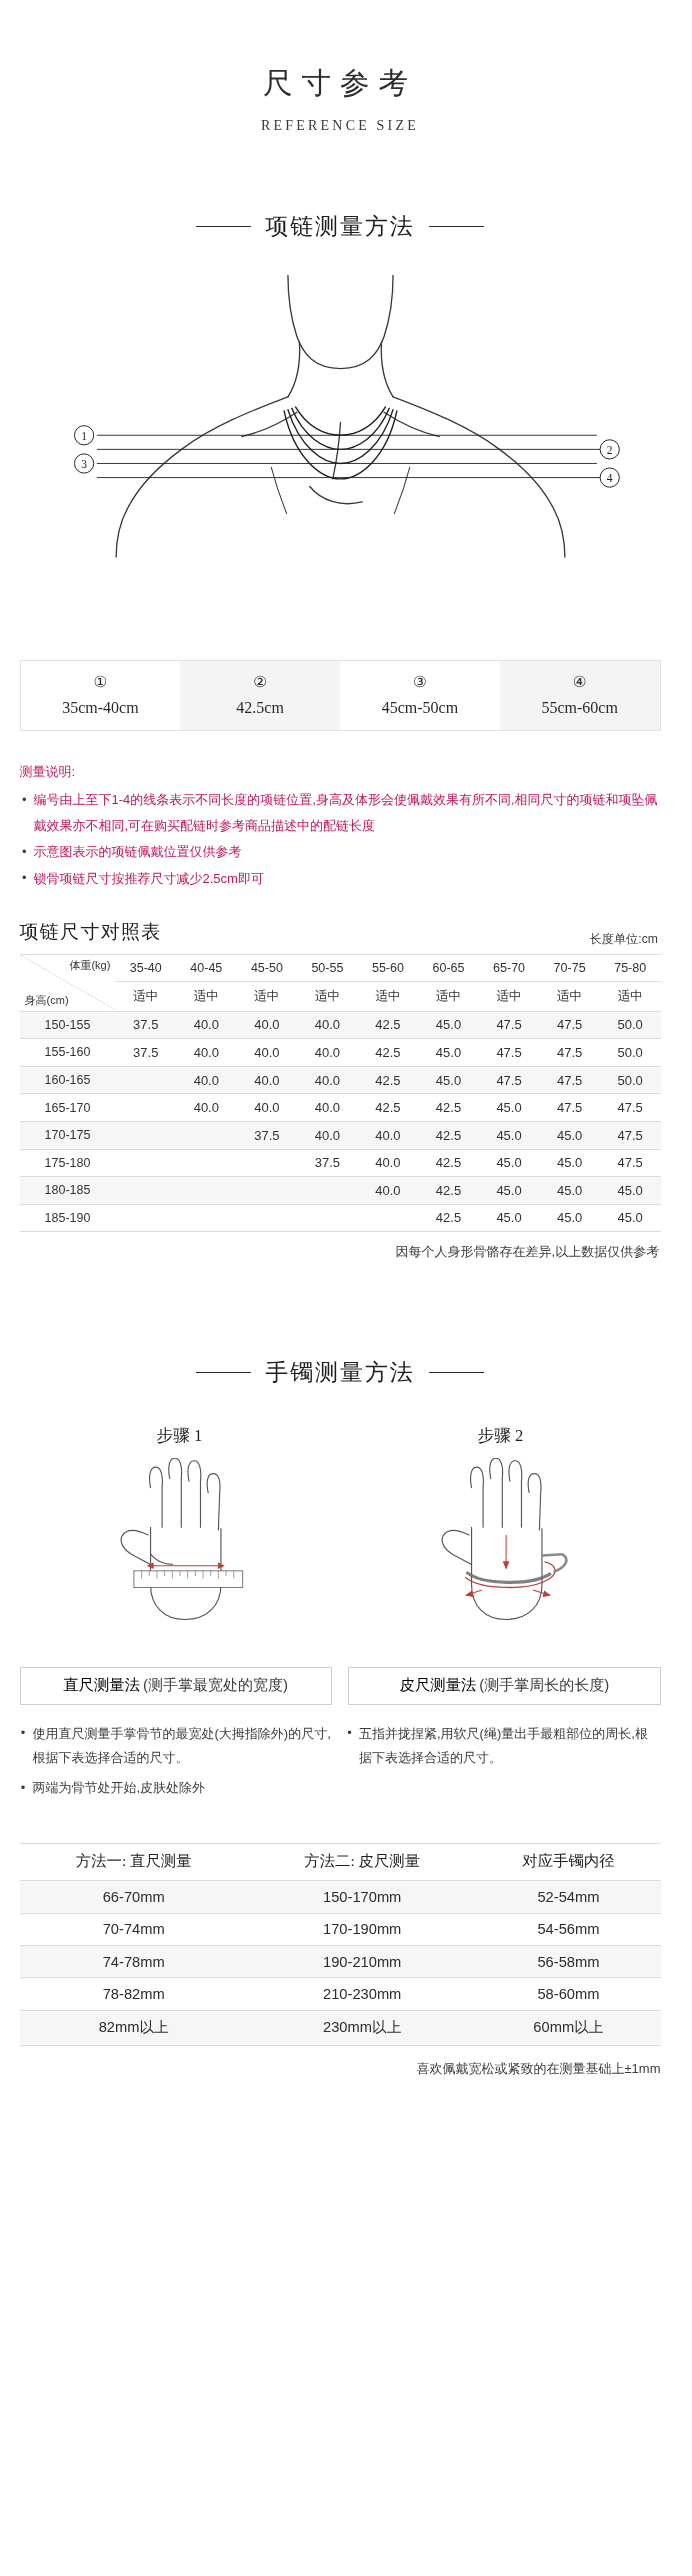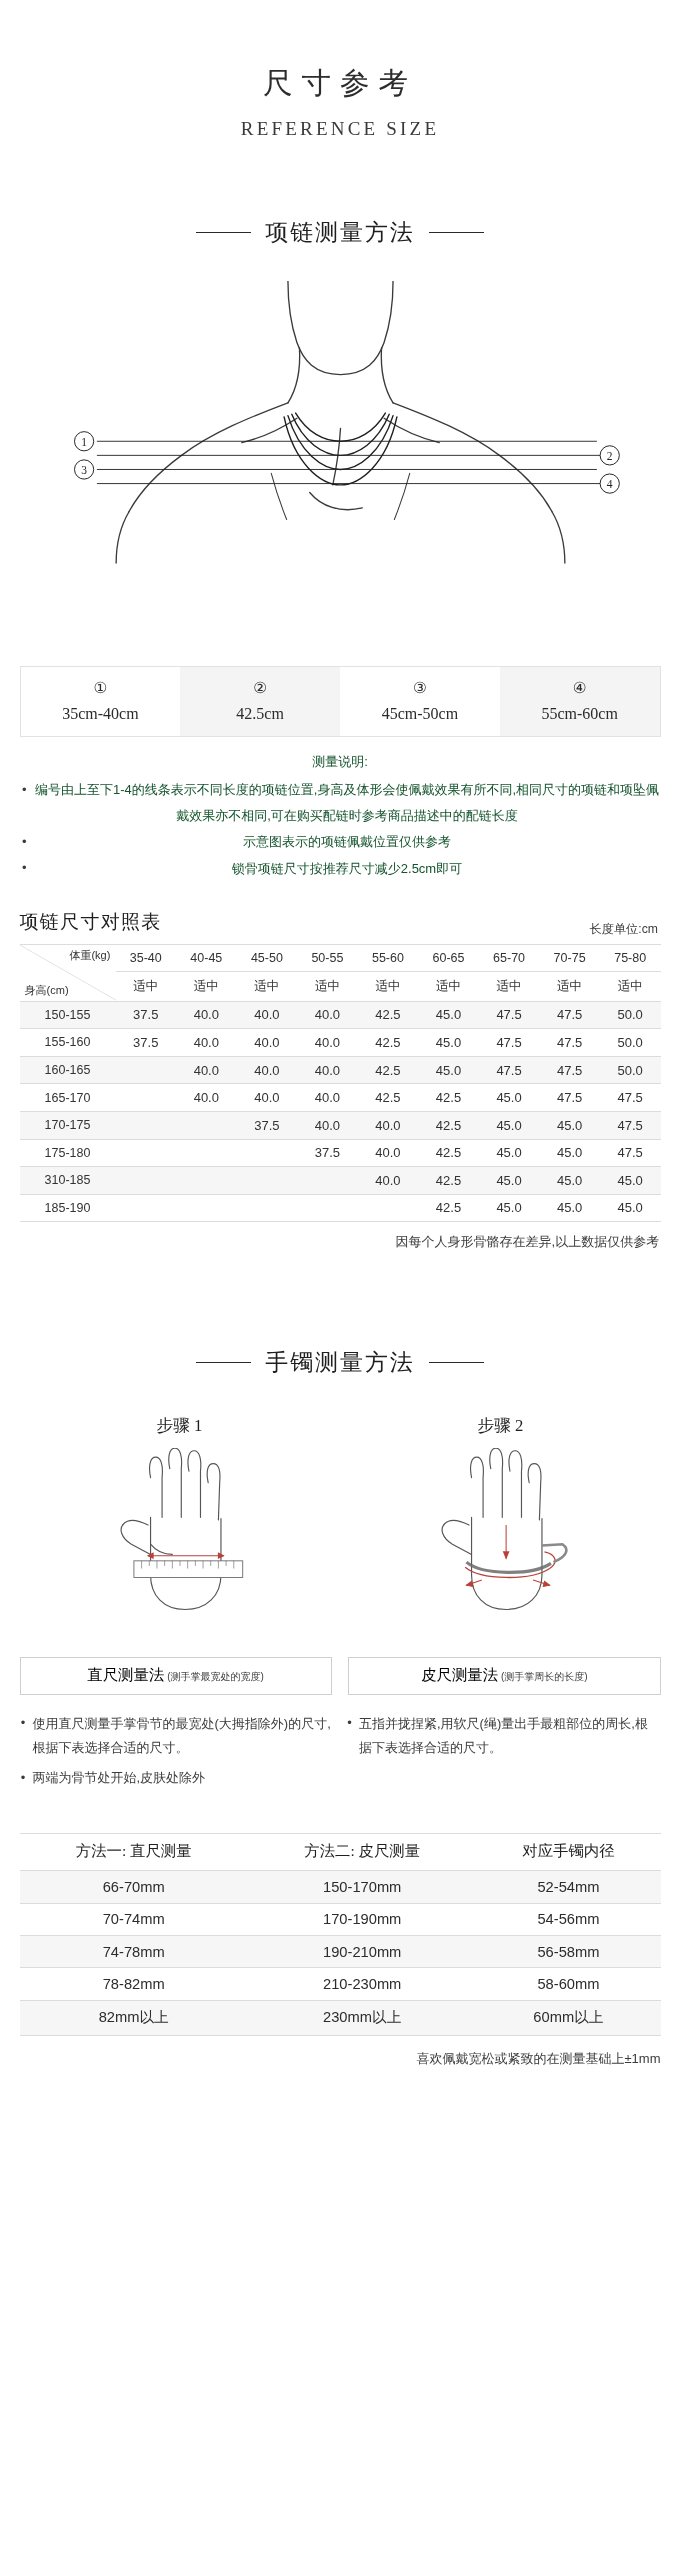--- a/index.html
+++ b/index.html
@@ -23,21 +23,21 @@
   .header .title-cn {
     font-size: 29.5px;
     letter-spacing: 9px;
     color: #2d2d2d;
     font-family: "Liberation Serif", serif;
     font-weight: normal;
     margin: 0;
   }
   .header .title-en {
     margin-top: 14px;
-    font-size: 19px;
+    font-size: 14px;
     letter-spacing: 3.2px;
     color: #3a3a3a;
     font-family: "Liberation Serif", serif;
   }
 
   
   .section-head {
     display: flex;
     align-items: center;
     justify-content: center;
@@ -89,25 +89,24 @@
   .legend .val {
     margin-top: 6.4px;
     font-size: 16px;
     color: #2a2a2a;
     font-family: "Liberation Serif", serif;
   }
 
   
   .notes {
     width: 641px;
-    margin: 12px auto 0;
+    margin: 28px auto 0;
     font-size: 13px;
     line-height: 1.95;
-    color: #14532d;
-    text-align: center;
+    color: #be185d;
   }
   .notes .notes-title { margin-bottom: 2.6px; }
   .notes ul { margin: 0; padding: 0; list-style: none; }
   .notes li {
     position: relative;
     padding-left: 14px;
     margin-bottom: 1.3px;
   }
   .notes li:before {
     content: "•";
@@ -213,21 +212,21 @@
     padding: 7.7px 6.4px;
     text-align: center;
     white-space: nowrap;
   }
   .method-box .m-strong {
     font-size: 15.4px;
     color: #000000;
     font-family: "Liberation Serif", serif;
   }
   .method-box .m-sub {
-    font-size: 10px;
+    font-size: 15px;
     color: #3b3b3b;
   }
 
   .method-notes {
     width: 641px;
     margin: 16.7px auto 0;
     display: flex;
     gap: 12px;
   }
   .method-notes .col {
@@ -484,21 +483,21 @@
           <td></td>
           <td></td>
           <td>37.5</td>
           <td>40.0</td>
           <td>42.5</td>
           <td>45.0</td>
           <td>45.0</td>
           <td>47.5</td>
         </tr>
         <tr>
-          <td class="row-head">310-185</td>
+          <td class="row-head">180-185</td>
           <td></td>
           <td></td>
           <td></td>
           <td></td>
           <td>40.0</td>
           <td>42.5</td>
           <td>45.0</td>
           <td>45.0</td>
           <td>45.0</td>
         </tr>

